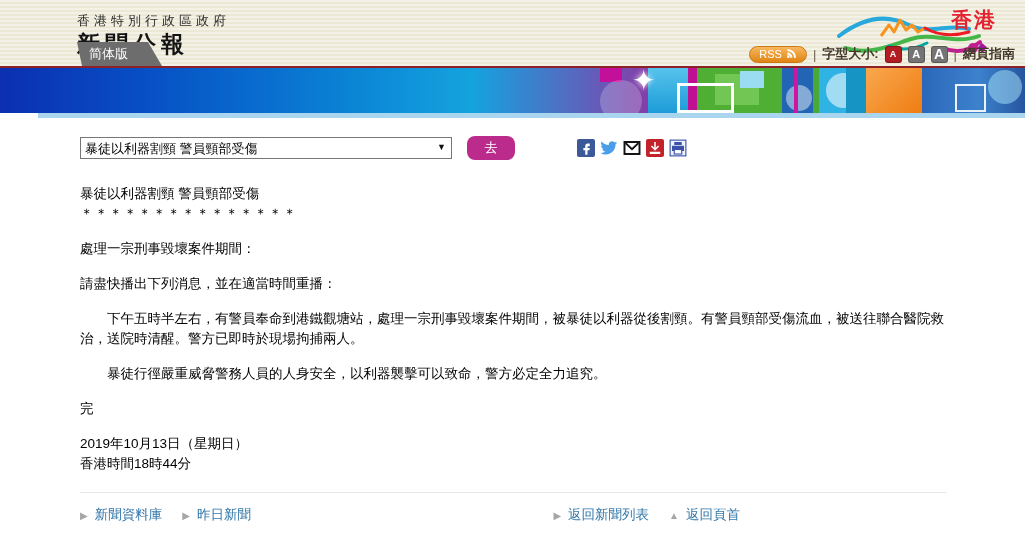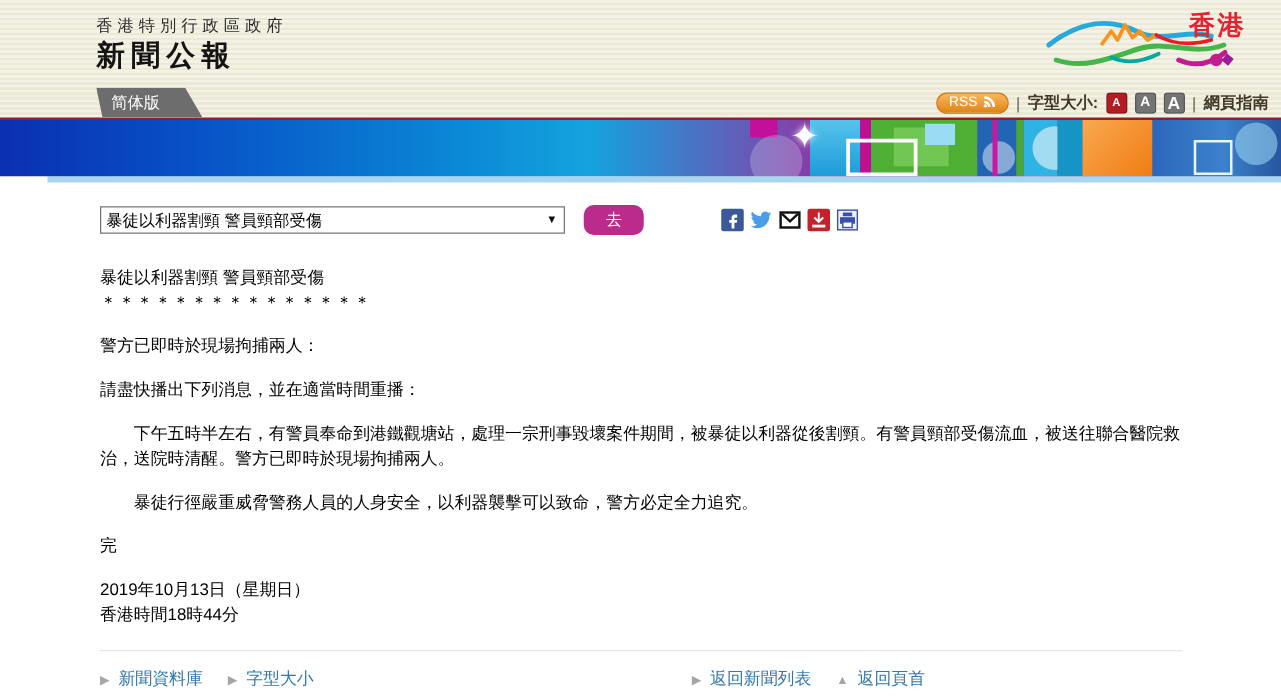--- a/index.html
+++ b/index.html
@@ -3,21 +3,21 @@
 <meta charset="utf-8">
 <style>
   * { box-sizing: border-box; margin: 0; padding: 0; }
   html,body { width:1025px; height:559px; }
   body {
     font-family: "Liberation Sans", sans-serif;
     background:#fff; color:#000; overflow:hidden; position:relative;
   }
   
   .header {
-    position:relative; height:96px;
+    position:relative; height:68px;
     background:repeating-linear-gradient(0deg,#f4f2e6 0 2px,#ebe8d6 2px 4px);
     border-bottom:2px solid #8e2127;
   }
   .gov-title { position:absolute; left:77px; top:12px; font-size:13px; letter-spacing:4px; color:#2b2b2b; }
   .site-title { position:absolute; left:77px; top:29px; font-size:23px; font-weight:bold; letter-spacing:5px; color:#141414; }
   .brand { position:absolute; right:16px; top:2px; width:172px; height:60px; }
   .brand svg { position:absolute; left:0; top:4px; }
   .brand-text { position:absolute; right:12px; top:4px; color:#e32330; font-size:21px; font-weight:bold; letter-spacing:2px; }
   .tabs { position:absolute; left:72px; bottom:0; height:24px; display:flex; }
   .tab { height:24px; line-height:24px; color:#fff; font-size:13px; white-space:nowrap; cursor:pointer; }
@@ -198,36 +198,36 @@
           <rect x="4" y="9" width="16" height="7" fill="#3b50a8"></rect>
           <rect x="7" y="14" width="10" height="6" fill="#fff" stroke="#3b50a8" stroke-width="1.5"></rect>
         </svg>
       </button>
     </div>
   </div>
 
   <div class="article">
     <p class="a-title">暴徒以利器割頸 警員頸部受傷</p>
     <p class="a-stars">＊＊＊＊＊＊＊＊＊＊＊＊＊＊＊</p>
-    <p>警方已即時於現場拘捕兩人：</p>
+    <p>處理一宗刑事毀壞案件期間：</p>
     <p>請盡快播出下列消息，並在適當時間重播：</p>
     <p class="indent">下午五時半左右，有警員奉命到港鐵觀塘站，處理一宗刑事毀壞案件期間，被暴徒以利器從後割頸。有警員頸部受傷流血，被送往聯合醫院救治，送院時清醒。警方已即時於現場拘捕兩人。</p>
     <p class="indent">暴徒行徑嚴重威脅警務人員的人身安全，以利器襲擊可以致命，警方必定全力追究。</p>
     <p>完</p>
     <p style="margin-bottom:0">2019年10月13日（星期日）</p>
     <p style="margin-top:0">香港時間18時44分</p>
   </div>
 
   <div class="divider"></div>
 
   <div class="footer-links">
     <div class="f-row1">
       <div class="f-group">
         <a class="f-link"><span class="arr">▶</span><span>新聞資料庫</span></a>
-        <a class="f-link"><span class="arr">▶</span><span>字型大小</span></a>
+        <a class="f-link"><span class="arr">▶</span><span>昨日新聞</span></a>
       </div>
       <div class="f-group">
         <a class="f-link"><span class="arr">▶</span><span>返回新聞列表</span></a>
         <a class="f-link"><span class="arr">▲</span><span>返回頁首</span></a>
       </div>
     </div>
 
   </div>
 
 </div>

